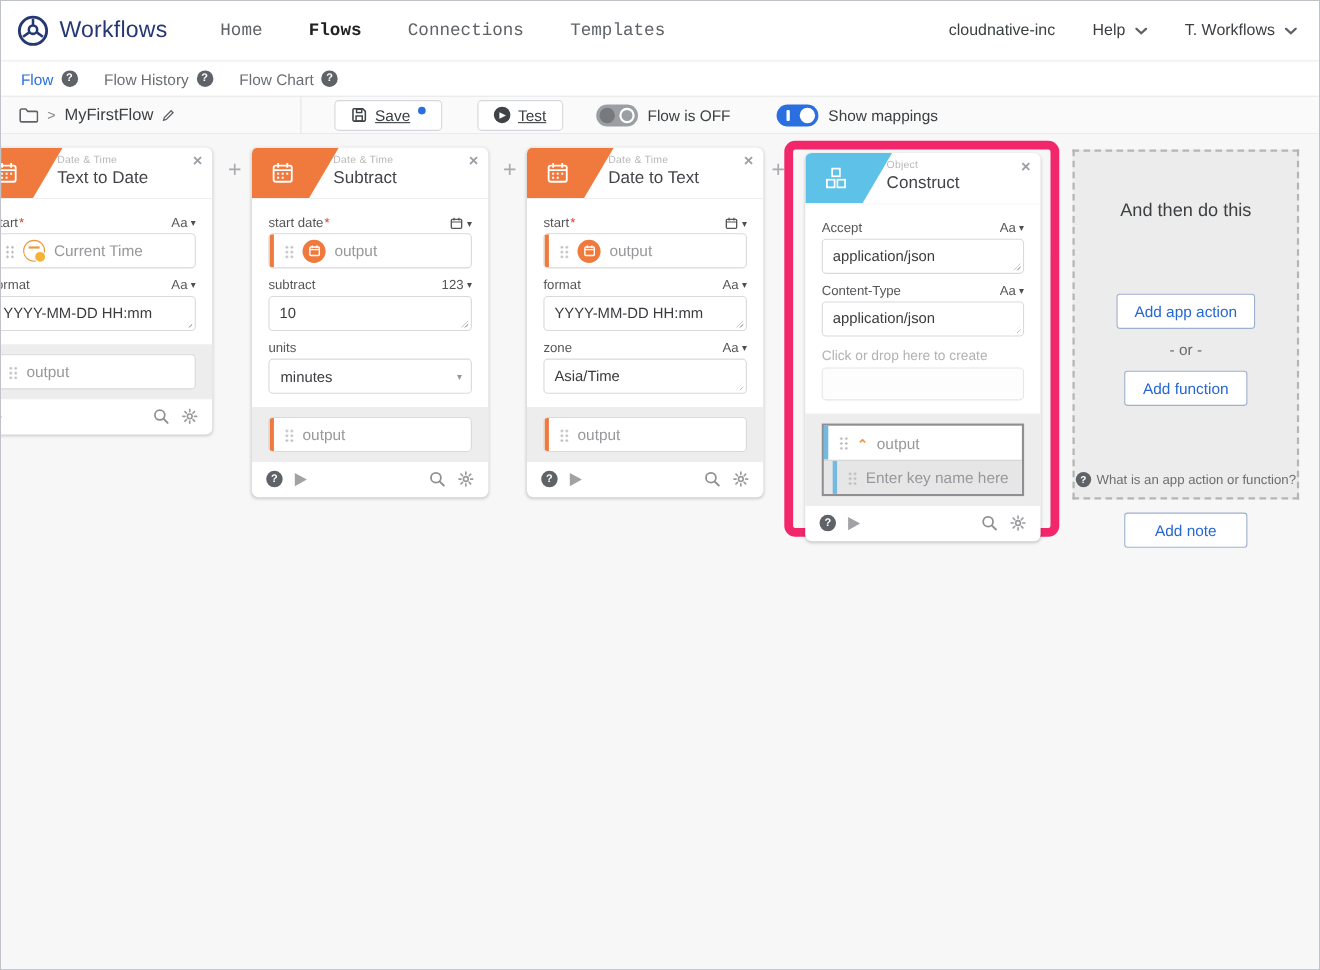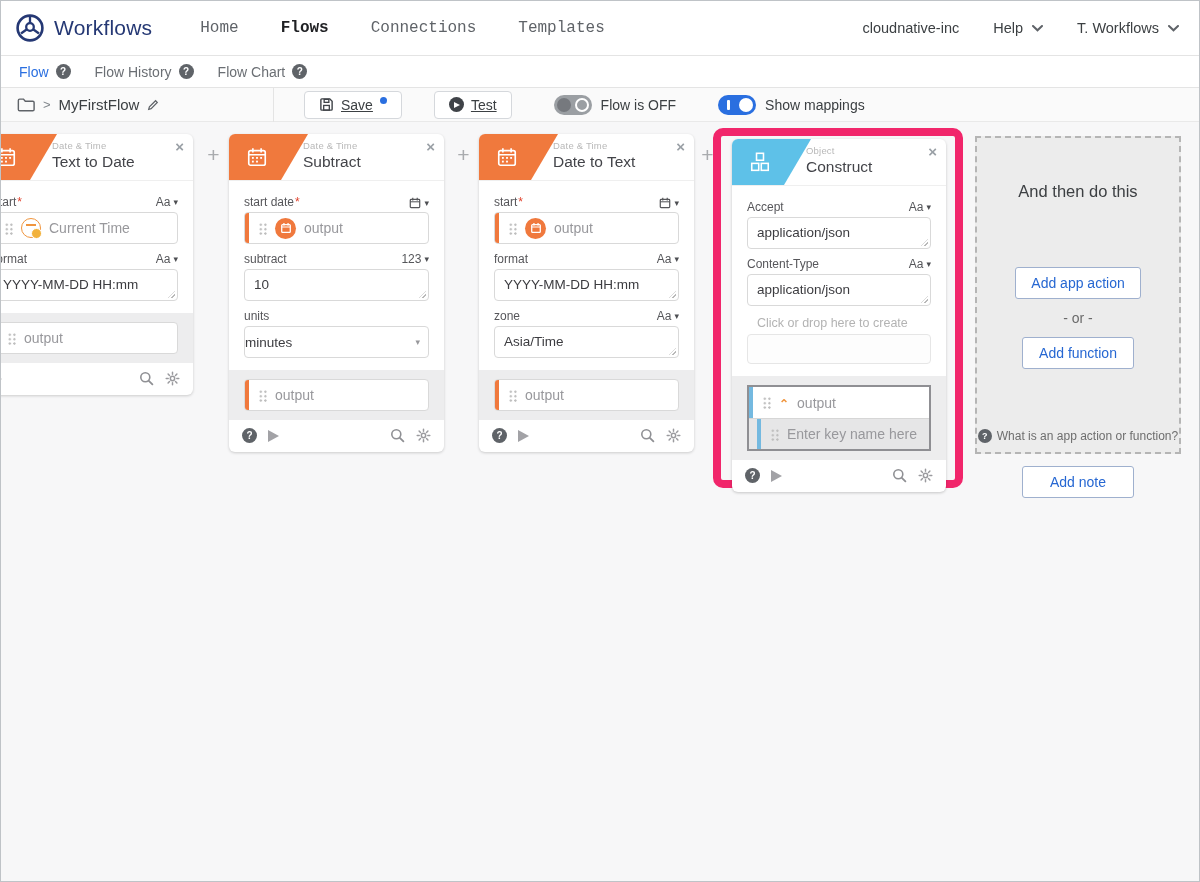--- a/index.html
+++ b/index.html
@@ -31,21 +31,21 @@
   .crumb-sep { color:#80868b; font-size:13px; }
   .flow-name { font-size:15px; color:#3c4043; font-weight:500; }
   .tool-divider { width:1px; height:34px; background:#e4e4e4; }
   .btn { display:inline-flex; align-items:center; gap:7px; background:#fff; border:1px solid #d5d8dc; border-radius:4px; height:28px; padding:0 14px; font-size:14px; color:#3c4043; cursor:pointer;text-decoration:underline; }
   .btn-save { margin-left:30px; }
   .btn-test { margin-left:32px; }
   .blue-dot { width:7px; height:7px; border-radius:50%; background:#2a6fe0; margin-top:-8px; }
   .test-ic { width:15px; height:15px; border-radius:50%; background:#3f4348; display:inline-flex; align-items:center; justify-content:center; }
   .test-ic::after { content:""; width:0; height:0; border-left:6px solid #fff; border-top:3.5px solid transparent; border-bottom:3.5px solid transparent; margin-left:1px; }
   .toggle-group { display:flex; align-items:center; gap:9px; font-size:14px; color:#3c4043; }
-  .tg-flow { margin-left:42px; }
+  .tg-flow { margin-left:30px; }
   .tg-map { margin-left:42px; }
   .toggle { position:relative; width:38px; height:20px; border-radius:10px; cursor:pointer; flex:0 0 auto; }
   .toggle.off { background:#9b9fa3; }
   .toggle.off .knob-l { position:absolute; left:3px; top:3px; width:14px; height:14px; border-radius:50%; background:#76797e; }
   .toggle.off .knob-r { position:absolute; right:3px; top:3px; width:14px; height:14px; border-radius:50%; border:2.5px solid #fff; background:transparent; }
   .toggle.on { background:#2a6fe0; }
   .toggle.on .bar { position:absolute; left:9px; top:5px; width:2.5px; height:10px; background:#fff; border-radius:1px; }
   .toggle.on .knob { position:absolute; right:3px; top:3px; width:14px; height:14px; border-radius:50%; background:#fff; }
 
   
@@ -87,23 +87,23 @@
   .orange-circle { width:21px; height:21px; border-radius:50%; background:#f0793d; display:inline-flex; align-items:center; justify-content:center; flex:0 0 auto; }
   .ct-icon { position:relative; width:20px; height:20px; border-radius:50%; background:#fff; border:1.6px solid #f0953d; flex:0 0 auto; }
   .ct-icon::before { content:""; position:absolute; left:4px; top:5px; right:4px; height:1.6px; background:#f0953d; }
   .ct-icon::after { content:""; position:absolute; right:-2px; bottom:-2px; width:9px; height:9px; border-radius:50%; background:#f2b23c; border:1.5px solid #fff; }
 
   .text-input { position:relative; border:1px solid #d9d9d9; border-radius:4px; min-height:32px; padding:7px 9px 6px; font-size:13.5px; color:#3c3c40; background:#fff; }
   .text-input::after { content:""; position:absolute; right:2px; bottom:2px; width:7px; height:7px;
        background:repeating-linear-gradient(135deg,transparent 0 1.6px,#b9b9b9 1.6px 2.6px); clip-path:polygon(100% 0,100% 100%,0 100%); }
   .text-input.empty { border-color:#e6e6e6; background:#fdfdfd; min-height:30px; }
   .text-input.empty::after { display:none; }
-  .drop-hint { font-size:12.5px; color:#b3b3b3; margin:10px 10px 4px; }
-
-  .select-input { position:relative; border:1px solid #d9d9d9; border-radius:4px; height:32px; display:flex; align-items:center; padding:0 0; font-size:13.5px; color:#3c3c40; background:#fff; cursor:pointer; }
+  .drop-hint { font-size:12.5px; color:#b3b3b3; margin:10px 0 4px; }
+
+  .select-input { position:relative; border:1px solid #d9d9d9; border-radius:4px; height:32px; display:flex; align-items:center; padding:0 10px; font-size:13.5px; color:#3c3c40; background:#fff; cursor:pointer; }
   .select-input .sel-caret { position:absolute; right:8px; color:#97979b; font-size:9px; }
 
   .card-output { background:#ededee; padding:9px 15px; }
   .out-box { border:2px solid #8f8f93; background:#fff; }
   .out-row { position:relative; display:flex; align-items:center; gap:8px; height:31px; padding:0 8px 0 13px; overflow:hidden; }
   .out-row::before { content:""; position:absolute; left:0; top:0; bottom:0; width:4px; background:#74b9e0; }
   .out-row.sub { background:#e6e6e7; border-top:1px solid #d6d6d6; padding-left:21px; }
   .out-row.sub::before { left:8px; }
   .chev-up { color:#f0953d; font-size:12px; font-weight:700; transform:translateY(1px); }
 

